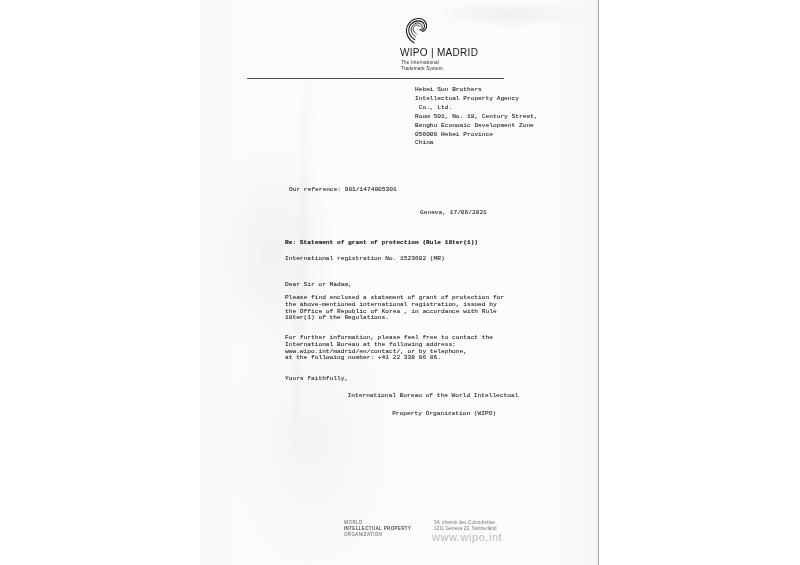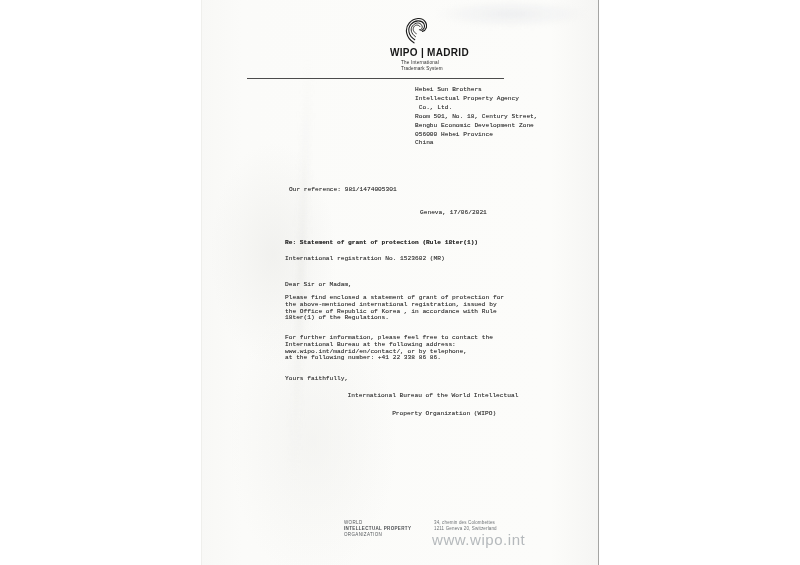--- a/index.html
+++ b/index.html
@@ -23,21 +23,21 @@
     filter: blur(2px);
   }
   .wrinkle {
     position: absolute; top: 60px; left: 96px; width: 6px; height: 420px;
     background: linear-gradient(180deg, rgba(228,228,225,0), rgba(228,228,225,0.5), rgba(228,228,225,0));
     filter: blur(3px); transform: rotate(2deg);
   }
 
   
   .logo-icon { position: absolute; left: 202px; top: 7px; }
-  .brand { position: absolute; left: 188px; top: 47px; font-size: 10px; font-weight: bold;
+  .brand { position: absolute; left: 198px; top: 47px; font-size: 10px; font-weight: normal;
     letter-spacing: 0.3px; color: #171717; }
   .tagline { position: absolute; left: 199px; top: 60px; font-size: 4.6px; line-height: 6.3px;
     color: #2c2c2c; letter-spacing: 0.2px; }
   .rule { position: absolute; left: 45px; top: 78px; width: 257px; height: 1px; background: #4c4c4c; }
 
   
   .mono { font-family: "Liberation Mono", "DejaVu Sans Mono", monospace;
     font-size: 6.2px; color: #3e3e3e; white-space: pre; text-shadow: 0 0 0.3px rgba(62,62,62,0.65); }
   .recipient { position: absolute; left: 213px; top: 86px; line-height: 8.9px; }
   .reference { position: absolute; left: 87px; top: 186px; }
@@ -50,21 +50,21 @@
   .closing { position: absolute; left: 83px; top: 375px; }
   .signature { position: absolute; left: 111px; top: 391px; width: 240px;
     text-align: center; line-height: 9.2px; }
 
   
   .footer-org { position: absolute; left: 142px; top: 520px; font-size: 4.5px; line-height: 5.8px;
     color: #55585c; letter-spacing: 0.35px; }
   .footer-org .bold { font-weight: bold; color: #4c4f53; }
   .footer-addr { position: absolute; left: 232px; top: 520px; font-size: 4.5px; line-height: 5.8px;
     color: #6e7276; letter-spacing: 0.15px; }
-  .footer-site { position: absolute; left: 230px; top: 531px; font-size: 15px;
+  .footer-site { position: absolute; left: 230px; top: 531px; font-size: 11px;
     color: #b5b9bc; letter-spacing: 0.55px; }
 </style>
 </head>
 <body>
 
 <div class="canvas">
   <div class="page">
 
     <div class="smudge-top"></div>
     <div class="wrinkle"></div>

